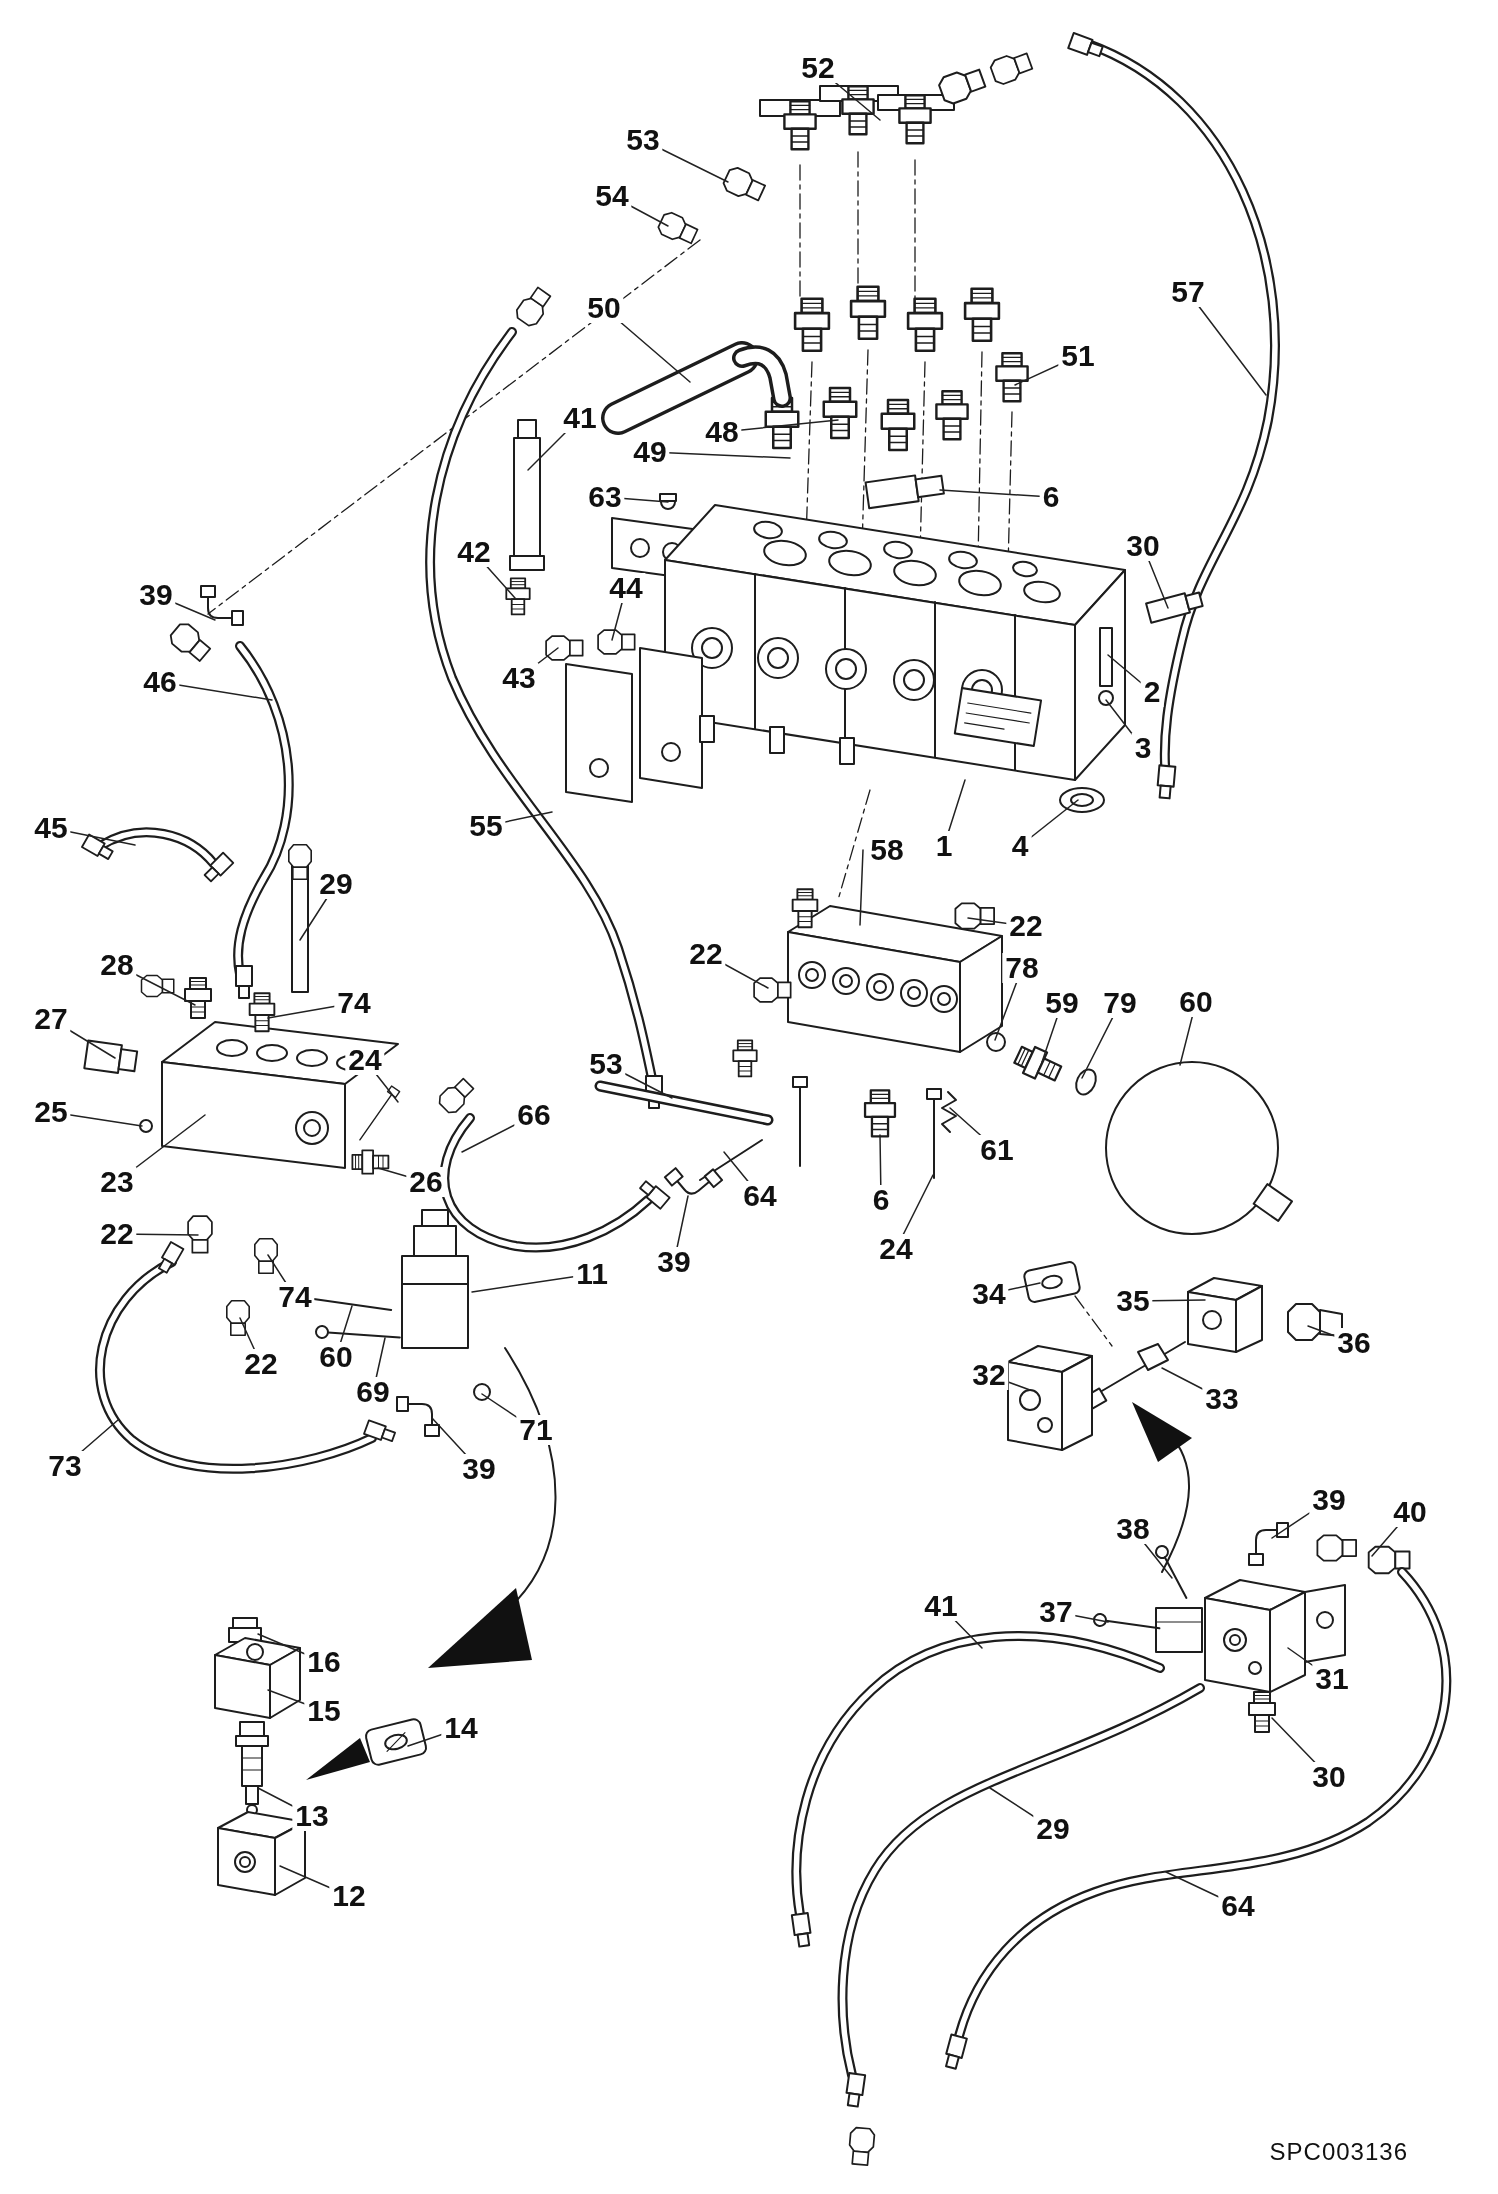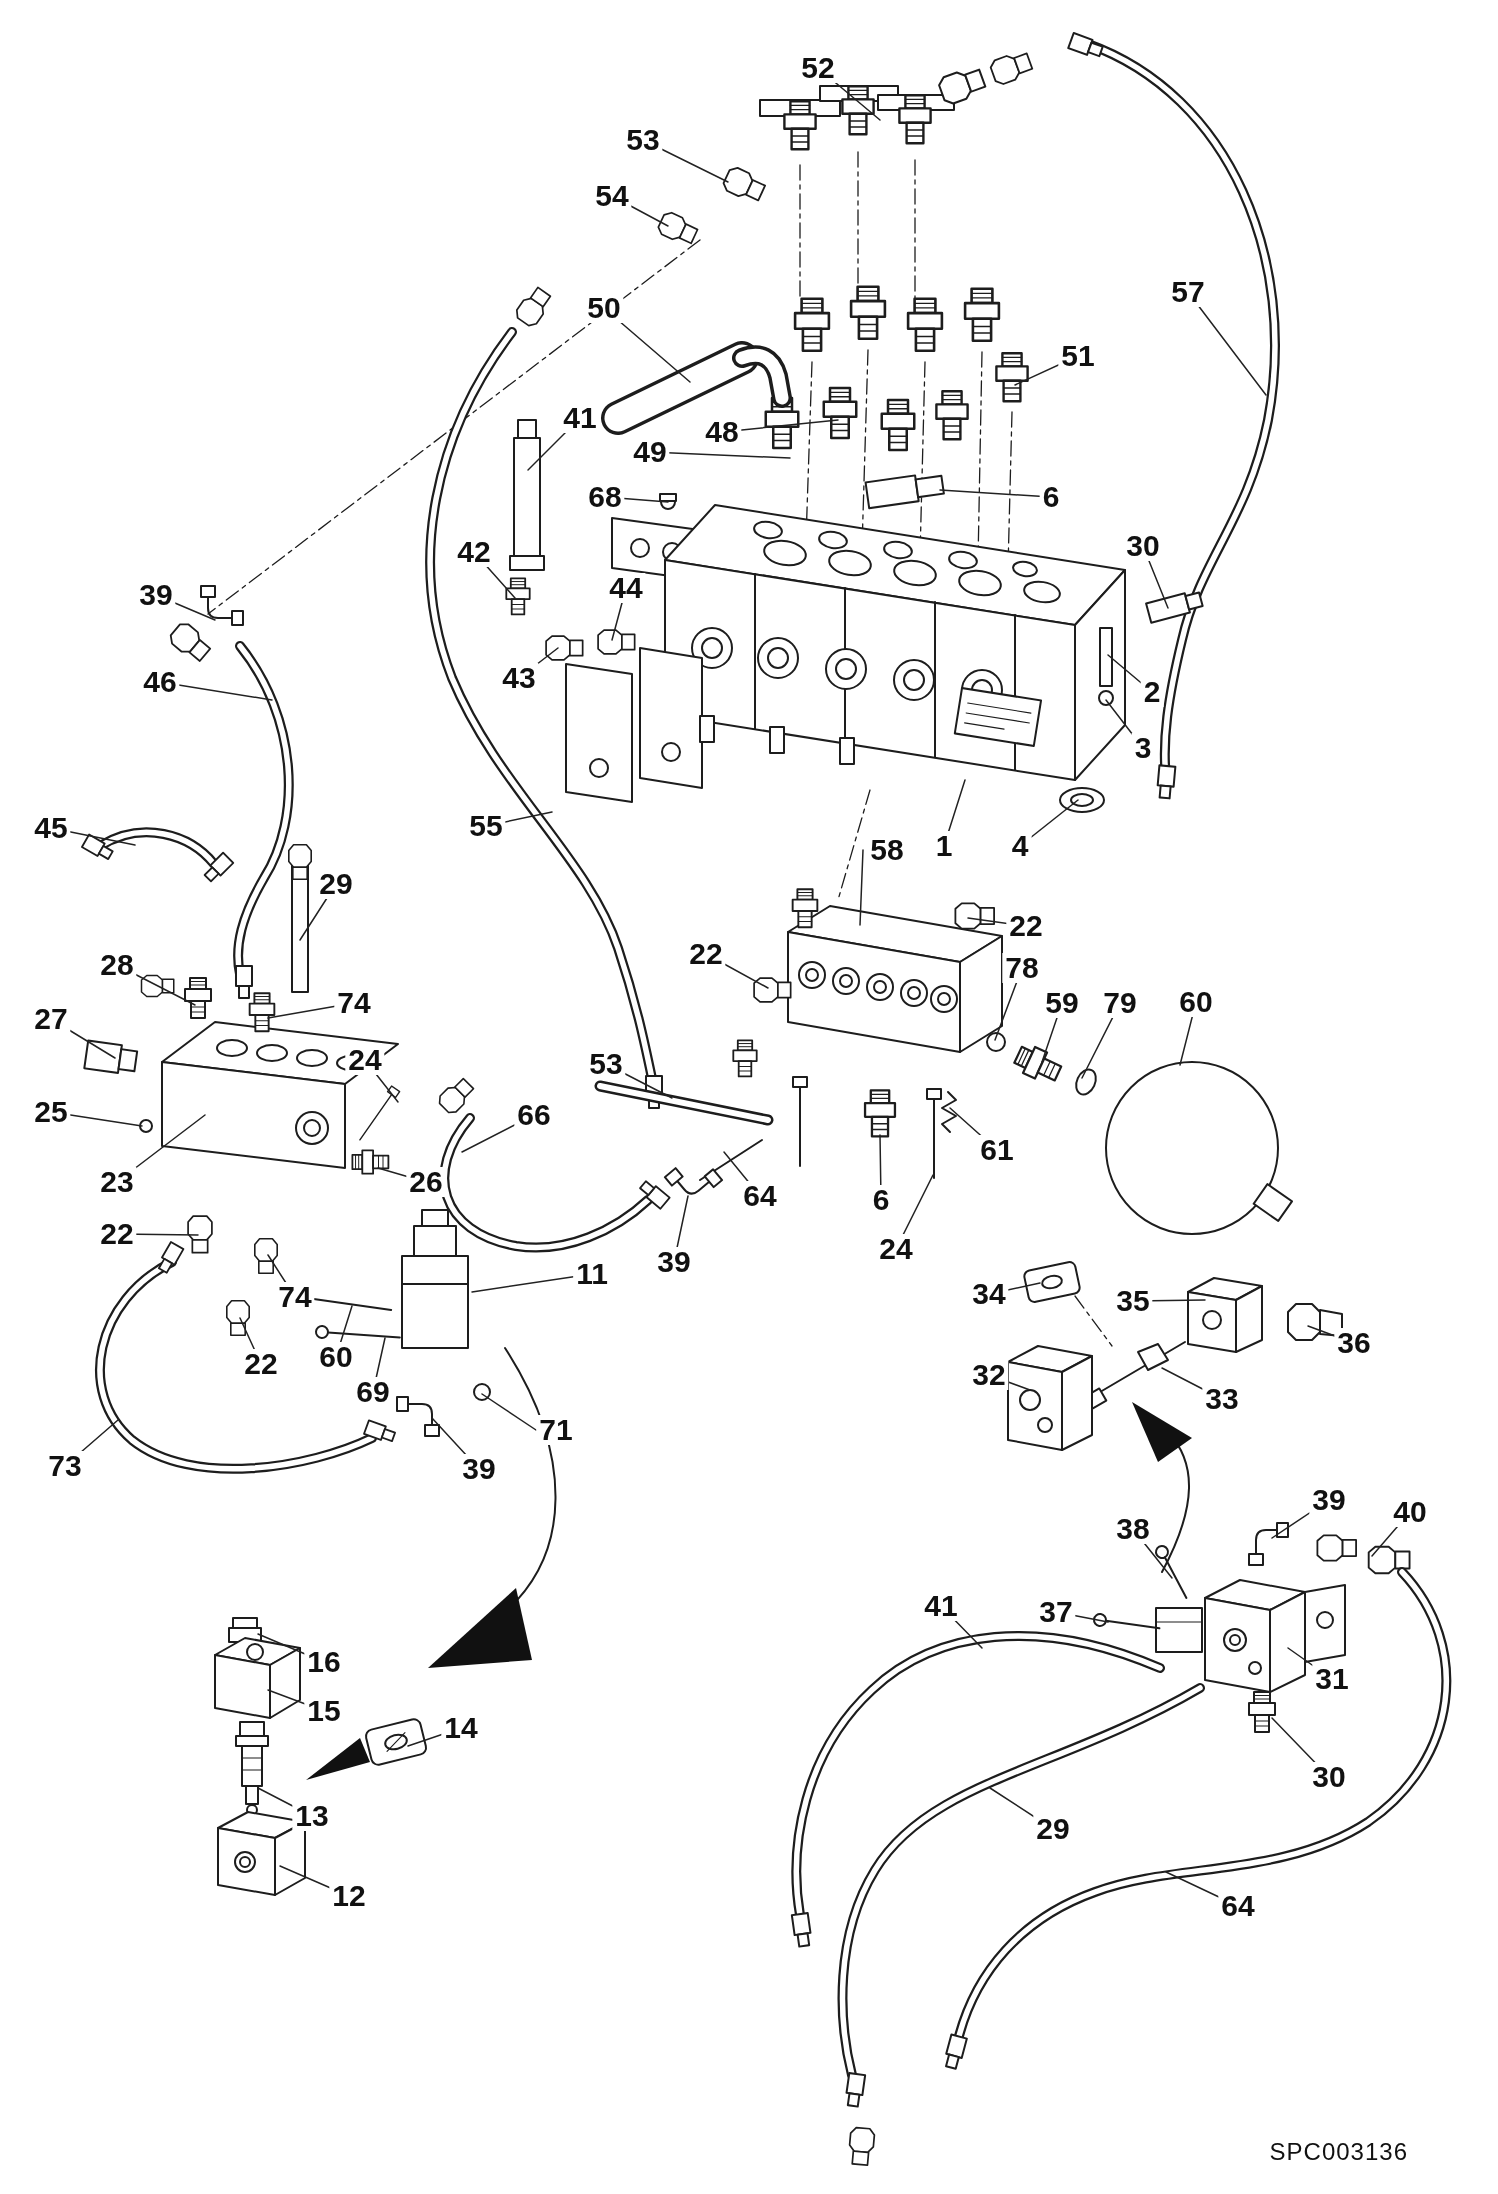--- a/index.html
+++ b/index.html
@@ -466,21 +466,21 @@
 <div id="callout-layer">
       <div class="callout" style="left: 818px; top: 68px;">52</div>
       <div class="callout" style="left: 643px; top: 140px;">53</div>
       <div class="callout" style="left: 612px; top: 196px;">54</div>
       <div class="callout" style="left: 604px; top: 308px;">50</div>
       <div class="callout" style="left: 1188px; top: 292px;">57</div>
       <div class="callout" style="left: 1078px; top: 356px;">51</div>
       <div class="callout" style="left: 580px; top: 418px;">41</div>
       <div class="callout" style="left: 722px; top: 432px;">48</div>
       <div class="callout" style="left: 650px; top: 452px;">49</div>
-      <div class="callout" style="left: 605px; top: 497px;">68</div>
+      <div class="callout" style="left: 605px; top: 497px;">63</div>
       <div class="callout" style="left: 1051px; top: 497px;">6</div>
       <div class="callout" style="left: 474px; top: 552px;">42</div>
       <div class="callout" style="left: 626px; top: 588px;">44</div>
       <div class="callout" style="left: 1143px; top: 546px;">30</div>
       <div class="callout" style="left: 156px; top: 595px;">39</div>
       <div class="callout" style="left: 519px; top: 678px;">43</div>
       <div class="callout" style="left: 160px; top: 682px;">46</div>
       <div class="callout" style="left: 1152px; top: 692px;">2</div>
       <div class="callout" style="left: 1143px; top: 748px;">3</div>
       <div class="callout" style="left: 51px; top: 828px;">45</div>
@@ -513,21 +513,21 @@
       <div class="callout" style="left: 896px; top: 1249px;">24</div>
       <div class="callout" style="left: 592px; top: 1274px;">11</div>
       <div class="callout" style="left: 989px; top: 1294px;">34</div>
       <div class="callout" style="left: 1133px; top: 1301px;">35</div>
       <div class="callout" style="left: 261px; top: 1364px;">22</div>
       <div class="callout" style="left: 336px; top: 1357px;">60</div>
       <div class="callout" style="left: 1354px; top: 1343px; text-align: right;">36</div>
       <div class="callout" style="left: 989px; top: 1375px;">32</div>
       <div class="callout" style="left: 373px; top: 1392px;">69</div>
       <div class="callout" style="left: 1222px; top: 1399px;">33</div>
-      <div class="callout" style="left: 536px; top: 1430px; margin-left: 20px;">71</div>
+      <div class="callout" style="left: 536px; top: 1430px;">71</div>
       <div class="callout" style="left: 479px; top: 1469px;">39</div>
       <div class="callout" style="left: 65px; top: 1466px;">73</div>
       <div class="callout" style="left: 1329px; top: 1500px;">39</div>
       <div class="callout" style="left: 1410px; top: 1512px;">40</div>
       <div class="callout" style="left: 1133px; top: 1529px;">38</div>
       <div class="callout" style="left: 1056px; top: 1612px;">37</div>
       <div class="callout" style="left: 324px; top: 1662px;">16</div>
       <div class="callout" style="left: 941px; top: 1606px;">41</div>
       <div class="callout" style="left: 1332px; top: 1679px;">31</div>
       <div class="callout" style="left: 324px; top: 1711px;">15</div>

